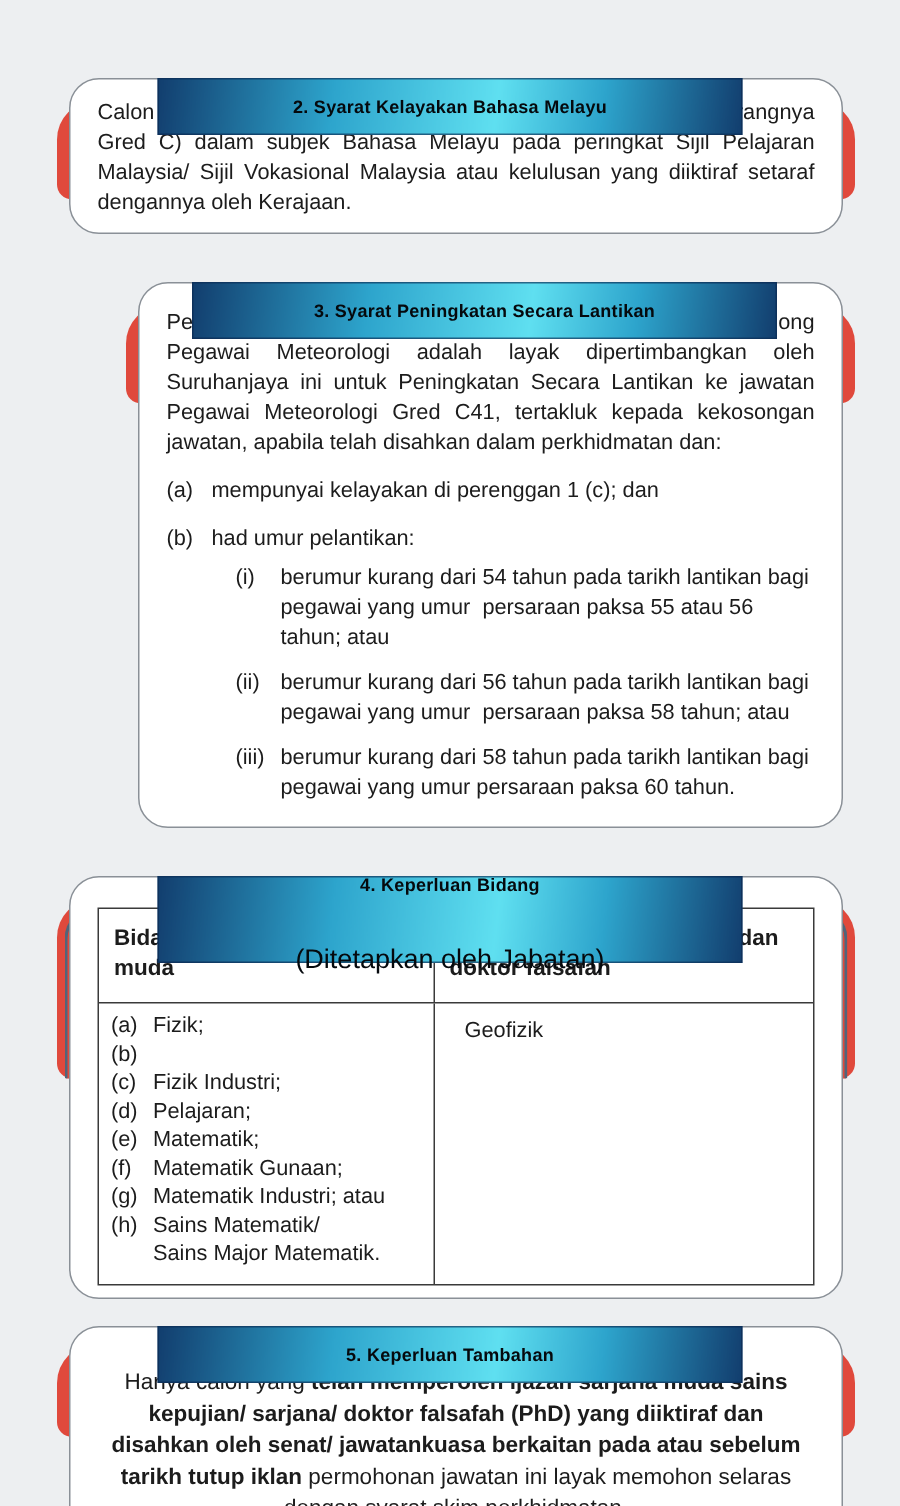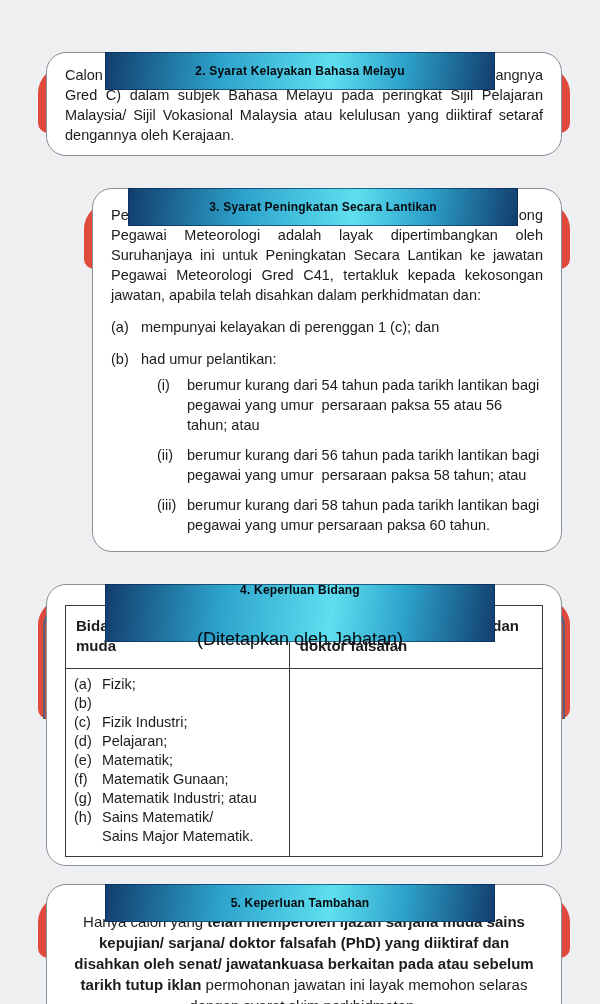--- a/index.html
+++ b/index.html
@@ -171,20 +171,21 @@
             <div class="li">
                 <span class="lbl">(g)</span>
                 <span class="txt">Matematik Industri; atau</span>
               </div>
             <div class="li">
                 <span class="lbl">(h)</span>
                 <span class="txt">Sains Matematik/
 Sains Major Matematik.</span>
               </div>
           </div>
+          <div class="td c2">Geofizik</div>
         </div>
       </div>
     </div>
   </section>
 
   <section class="sec sec-5">
     <div class="ribbon"></div>
     <div class="banner">
       <span class="bt">5. Keperluan Tambahan</span>
     </div>

